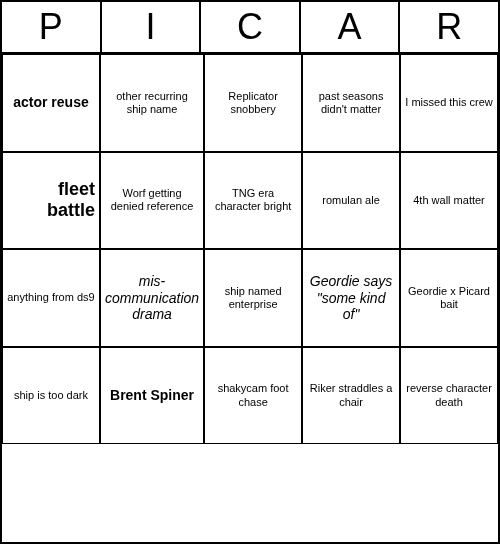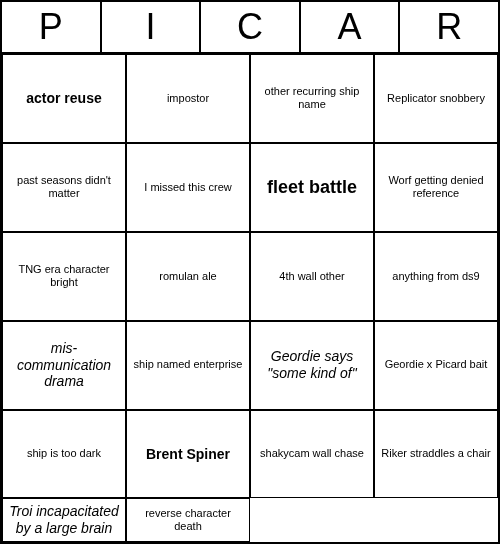--- a/index.html
+++ b/index.html
@@ -32,21 +32,21 @@
       justify-content: center;
       font-size: 36px;
       font-weight: normal;
       border-right: 2px solid #000;
     }
     .header-cell:last-child {
       border-right: none;
     }
     .grid {
       display: grid;
-      grid-template-columns: repeat(4, 1fr);
+      grid-template-columns: repeat(5, 1fr);
       grid-template-rows: repeat(5, 1fr);
       flex: 1;
       border: 2px solid #000;
     }
     .cell {
       border: 1px solid #000;
       display: flex;
       align-items: center;
       justify-content: center;
       text-align: center;
@@ -75,35 +75,33 @@
 <div class="bingo-container">
   <div class="header-row">
   <div class="header-cell">P</div>
       <div class="header-cell">I</div>
       <div class="header-cell">C</div>
       <div class="header-cell">A</div>
       <div class="header-cell">R</div>
     </div>
   <div class="grid">
   <div class="cell medium-text">actor reuse</div>
-      <div class="cell">impostor</div>
       <div class="cell">other recurring ship name</div>
       <div class="cell">Replicator snobbery</div>
       <div class="cell">past seasons didn't matter</div>
       <div class="cell">I missed this crew</div>
       <div class="cell large-text">fleet battle</div>
       <div class="cell">Worf getting denied reference</div>
       <div class="cell">TNG era character bright</div>
       <div class="cell">romulan ale</div>
-      <div class="cell">4th wall other</div>
+      <div class="cell">4th wall matter</div>
       <div class="cell">anything from ds9</div>
       <div class="cell small-text">mis-communication drama</div>
       <div class="cell">ship named enterprise</div>
       <div class="cell small-text">Geordie says "some kind of"</div>
       <div class="cell">Geordie x Picard bait</div>
       <div class="cell">ship is too dark</div>
       <div class="cell medium-text">Brent Spiner</div>
-      <div class="cell">shakycam wall chase</div>
+      <div class="cell">shakycam foot chase</div>
       <div class="cell">Riker straddles a chair</div>
-      <div class="cell small-text">Troi incapacitated by a large brain</div>
       <div class="cell">reverse character death</div>
     </div>
 </div>
 
 </body></html>

